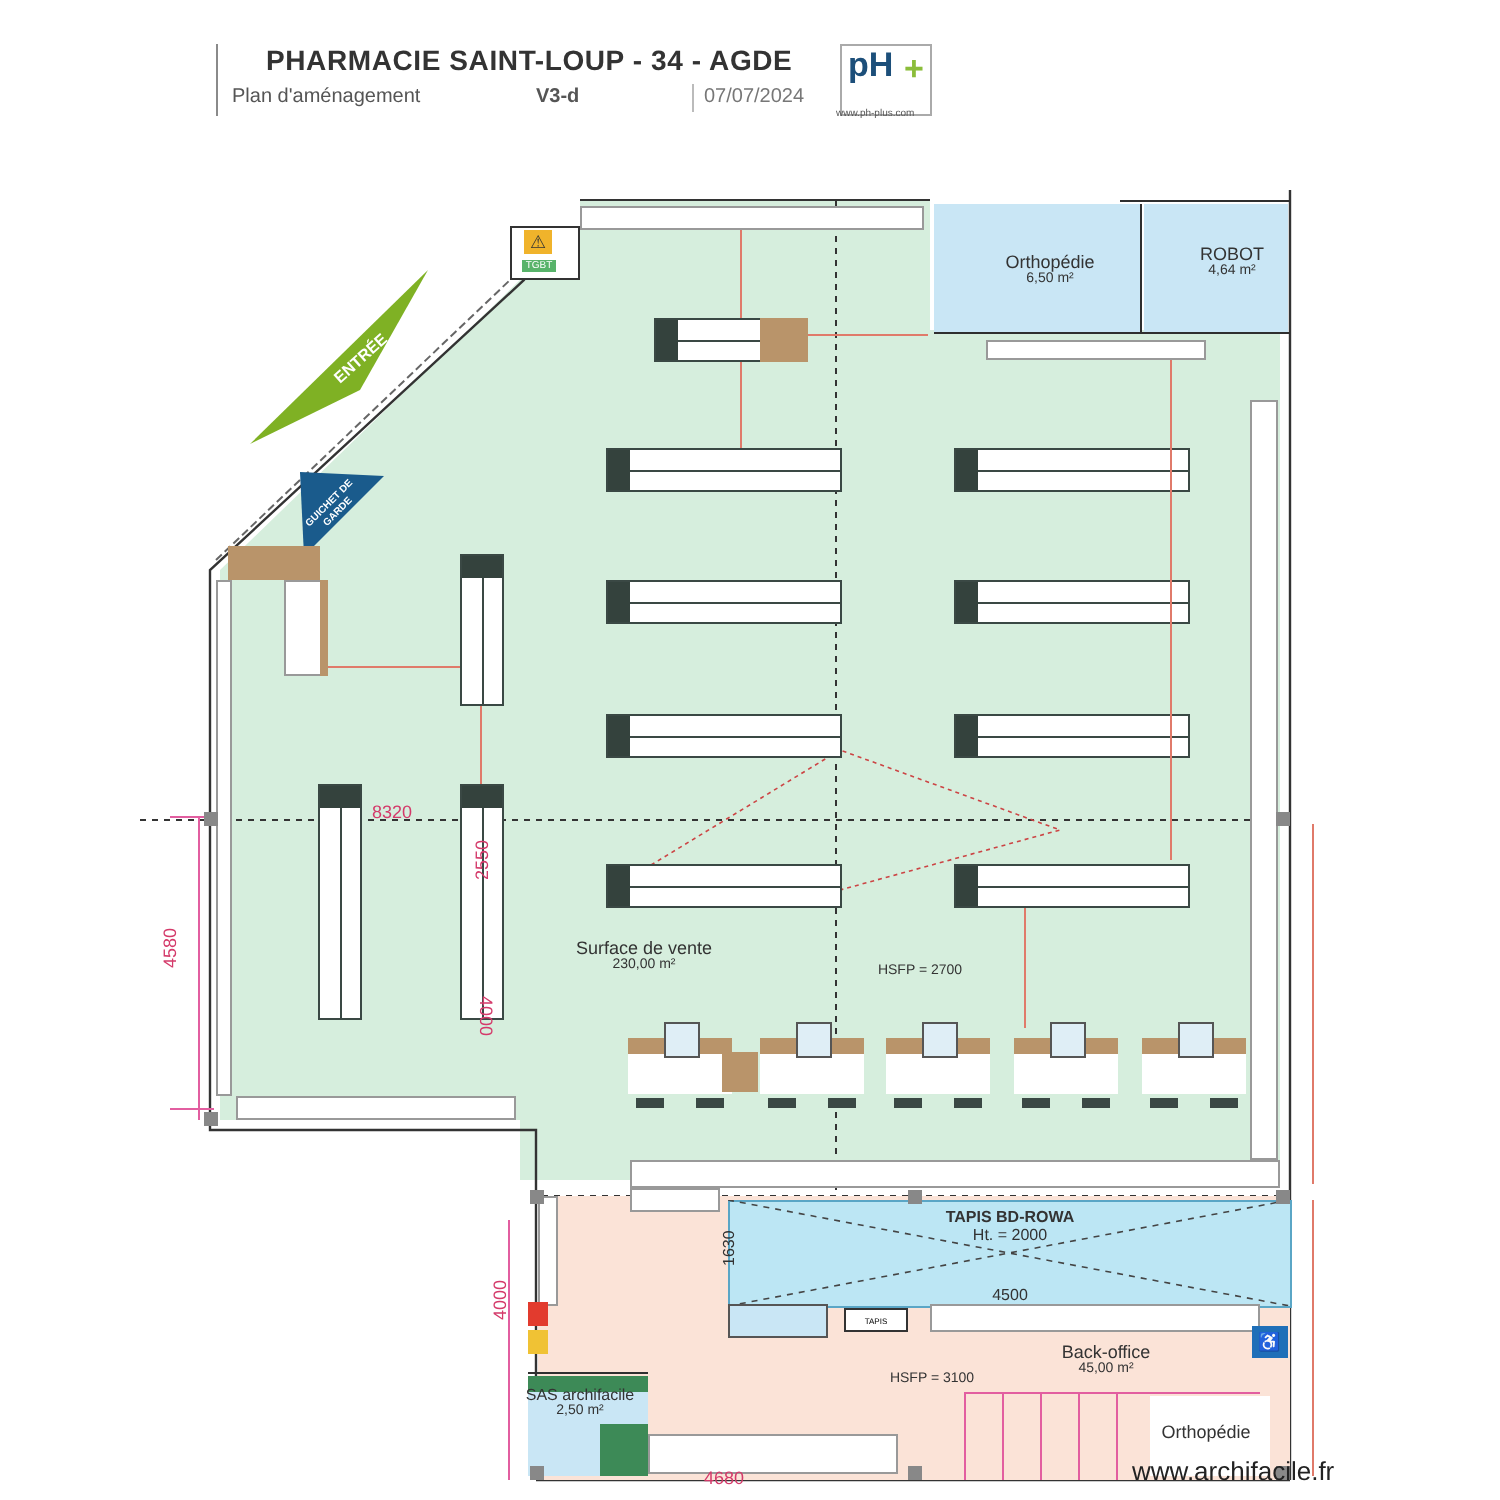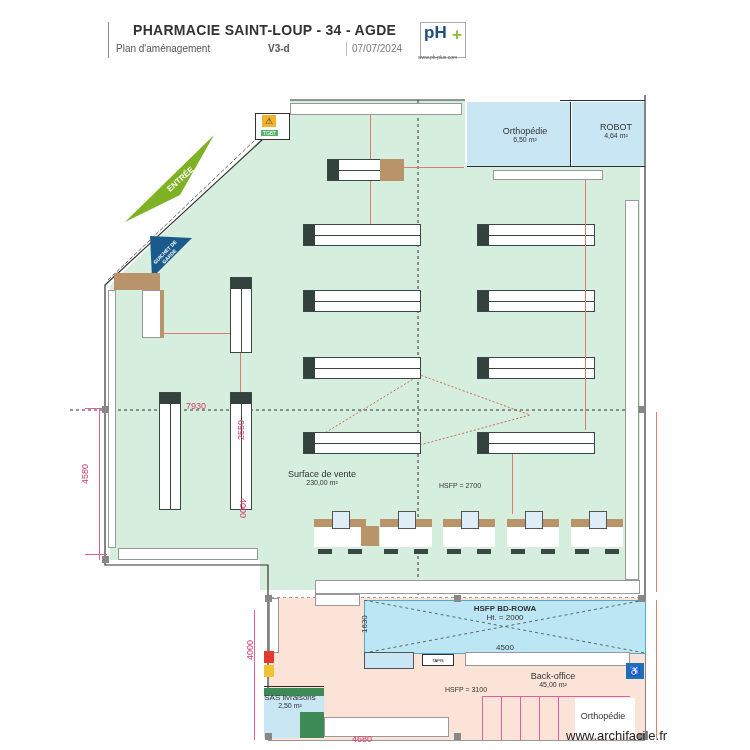--- a/index.html
+++ b/index.html
@@ -163,21 +163,21 @@
     </div>
 
   <div class="dim" style="left:370px;top:115px;width:1px;height:44px;"></div>
   <div class="dim" style="left:370px;top:181px;width:1px;height:43px;"></div>
   <div class="dim" style="left:404px;top:167px;width:60px;height:1px;"></div>
   <div class="dim" style="left:585px;top:180px;width:1px;height:250px;"></div>
   <div class="dim" style="left:240px;top:353px;width:1px;height:39px;"></div>
   <div class="dim" style="left:164px;top:333px;width:66px;height:1px;"></div>
   <div class="dim" style="left:512px;top:454px;width:1px;height:60px;"></div>
 
-  <div class="dimtxt" style="left:186px;top:401px;">7930</div>
+  <div class="dimtxt" style="left:186px;top:401px;">8320</div>
   <div class="dimtxt" style="left:236px;top:420px;transform:rotate(-90deg);transform-origin:left top;top:440px;">2550</div>
   <div class="dimtxt" style="left:238px;top:498px;transform:rotate(90deg);transform-origin:left top;left:248px;">4000</div>
   <div class="dimtxt" style="left:80px;top:484px;transform:rotate(-90deg);transform-origin:left top;">4580</div>
   <div class="pink-line" style="left:99px;top:408px;width:1px;height:152px;"></div>
   <div class="pink-line" style="left:85px;top:408px;width:22px;height:1px;"></div>
   <div class="pink-line" style="left:85px;top:554px;width:22px;height:1px;"></div>
 
   <div class="label" style="left:272px;top:469px;width:100px;font-size:9px;">
     <div>Surface de vente</div>
     <div style="font-size:7px;">230,00 m²</div>
@@ -223,21 +223,21 @@
 
   <div class="peach" style="left:269px;top:598px;width:376px;height:142px;"></div>
   <div class="wshelf" style="left:269px;top:598px;width:10px;height:55px;"></div>
   <div class="wshelf" style="left:315px;top:594px;width:45px;height:12px;"></div>
 
   <div class="robot" style="left:364px;top:600px;width:280px;height:52px;"></div>
   <svg class="abs" style="left:364px;top:600px;" width="281" height="53">
     <line x1="0" y1="0" x2="281" y2="53" stroke="#444" stroke-dasharray="3,3" stroke-width="0.8"></line>
     <line x1="0" y1="53" x2="281" y2="0" stroke="#444" stroke-dasharray="3,3" stroke-width="0.8"></line>
   </svg>
-  <div class="label" style="left:440px;top:604px;width:130px;font-size:8px;font-weight:bold;">HSFP BD-ROWA</div>
+  <div class="label" style="left:440px;top:604px;width:130px;font-size:8px;font-weight:bold;">TAPIS BD-ROWA</div>
   <div class="label" style="left:440px;top:613px;width:130px;font-size:8px;">Ht. = 2000</div>
   <div class="label" style="left:480px;top:643px;width:50px;font-size:8px;">4500</div>
   <div class="abs" style="left:360px;top:633px;font-size:8px;color:#333;transform:rotate(-90deg);transform-origin:left top;">1630</div>
 
   <div class="blue" style="left:364px;top:652px;width:50px;height:17px;border:1px solid #555;box-sizing:border-box;"></div>
   <div class="wshelf" style="left:422px;top:654px;width:32px;height:12px;border-color:#333;font-size:4px;text-align:center;line-height:12px;">TAPIS</div>
   <div class="wshelf" style="left:465px;top:652px;width:165px;height:14px;"></div>
 
   <div class="label" style="left:518px;top:671px;width:70px;font-size:9px;">
     <div>Back-office</div>
@@ -255,21 +255,21 @@
 
   <div class="abs" style="left:626px;top:663px;width:18px;height:16px;background:#1f6fb8;color:#fff;font-size:9px;text-align:center;line-height:16px;">♿</div>
 
   <div class="label" style="left:578px;top:711px;width:50px;font-size:9px;">Orthopédie</div>
 
   <div class="blue" style="left:264px;top:688px;width:60px;height:50px;"></div>
   <div class="abs" style="left:264px;top:688px;width:60px;height:8px;background:#3d8a57;"></div>
   <div class="abs" style="left:300px;top:712px;width:24px;height:26px;background:#3d8a57;"></div>
   <div class="wall" style="left:264px;top:686px;width:60px;height:1px;"></div>
   <div class="label" style="left:260px;top:693px;width:60px;font-size:8px;">
-    <div>SAS livraisons</div>
+    <div>SAS archifacile</div>
     <div style="font-size:7px;">2,50 m²</div>
   </div>
 
   <div class="abs" style="left:264px;top:651px;width:10px;height:12px;background:#e23b2e;"></div>
   <div class="abs" style="left:264px;top:665px;width:10px;height:12px;background:#f0c234;"></div>
 
   <div class="wshelf" style="left:324px;top:717px;width:125px;height:20px;"></div>
 
   <div class="pink-line" style="left:254px;top:610px;width:1px;height:130px;"></div>
   <div class="dimtxt" style="left:245px;top:660px;transform:rotate(-90deg);transform-origin:left top;">4000</div>

